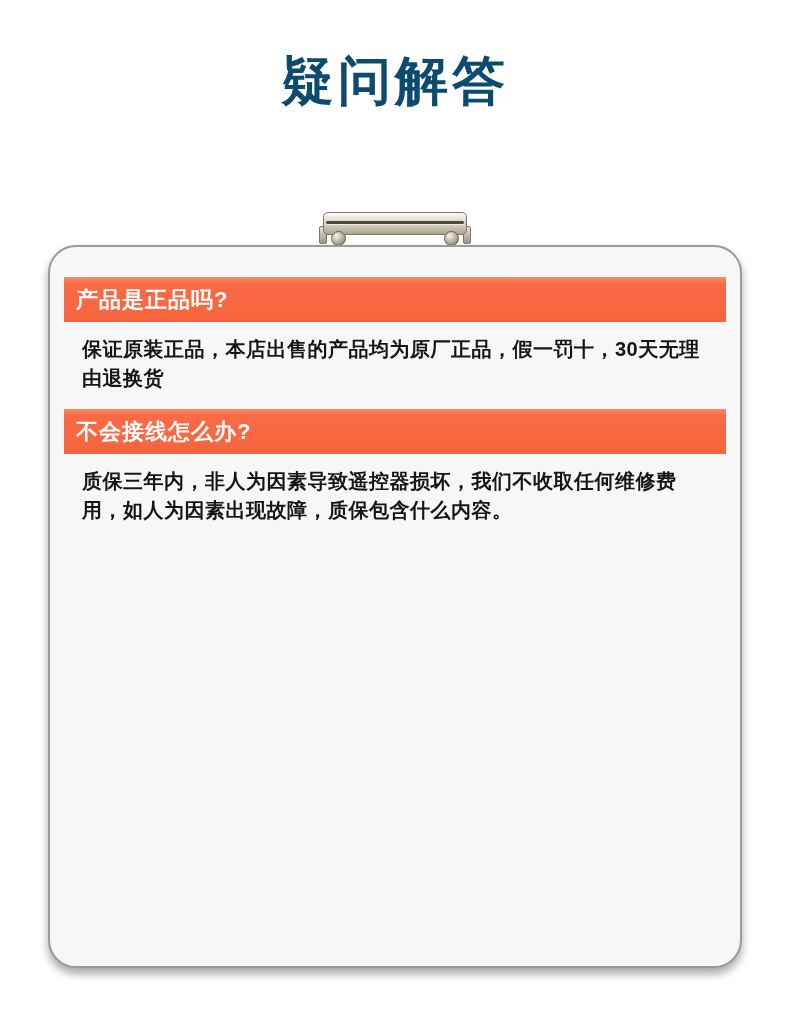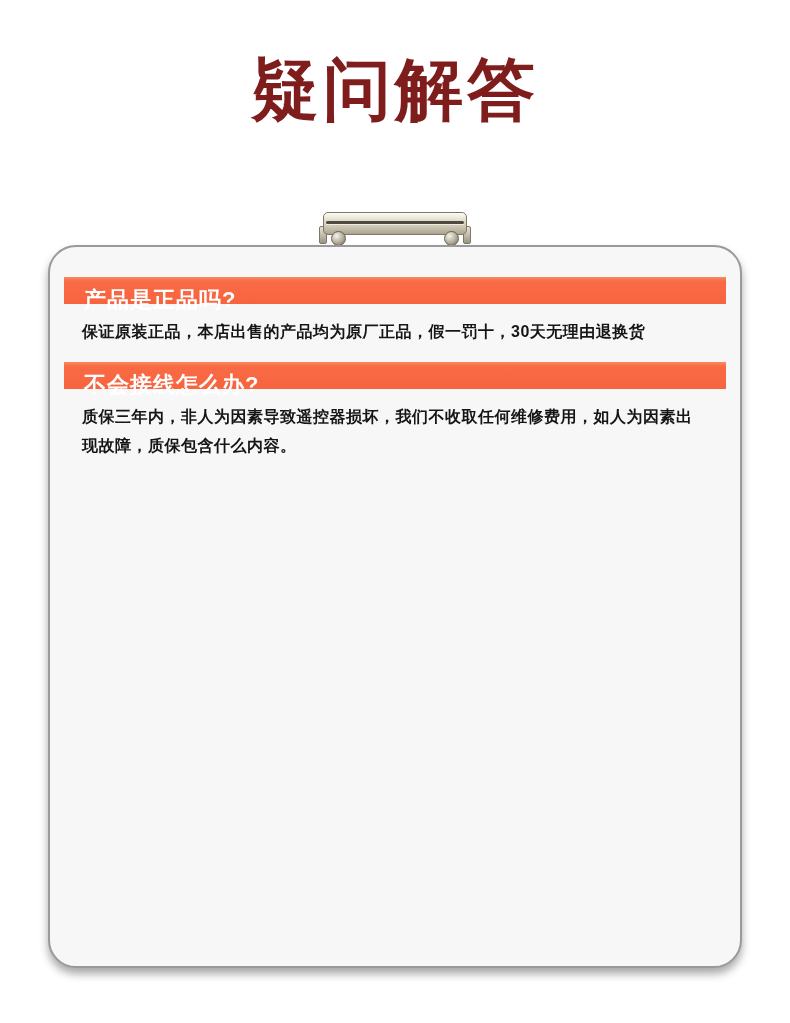--- a/index.html
+++ b/index.html
@@ -11,23 +11,23 @@
   .page {
     position: relative;
     width: 790px;
     height: 1023px;
     background: #ffffff;
     overflow: hidden;
   }
   
   .page-header { text-align: center; padding-top: 52px; }
   .page-title {
-    font-size: 68px;
+    font-size: 53px;
     font-weight: bold;
-    color: #7f1d1d;
+    color: #0c4a6e;
     letter-spacing: 4px;
     line-height: 1.1;
   }
   .page-subtitle {
     margin-top: 14px;
     font-size: 17px;
     color: #555555;
     letter-spacing: 1.5px;
     font-weight: bold;
   }
@@ -90,32 +90,32 @@
     top: 245px;
     width: 694px;
     height: 723px;
     background: #f7f7f8;
     border: 2px solid #9a9a9c;
     border-radius: 28px;
     box-shadow: 0 6px 8px rgba(40,40,40,0.4);
     padding: 30px 14px 20px;
   }
   .question-bar {
-    height: 27px;
+    height: 45px;
     line-height: 45px;
-    padding-left: 20px;
+    padding-left: 12px;
     background: linear-gradient(#fa8a62, #f96b45 16%, #f7643e);
     color: #ffffff;
     font-size: 22px;
     font-weight: bold;
     letter-spacing: 1px;
   }
   .answer-text {
     margin: 13px 18px 16px;
-    font-size: 16px;
+    font-size: 20px;
     line-height: 29px;
     color: #151515;
     font-weight: bold;
     white-space: pre-line;
     letter-spacing: 0.5px;
   }
 </style>
 </head>
 <body>
 

